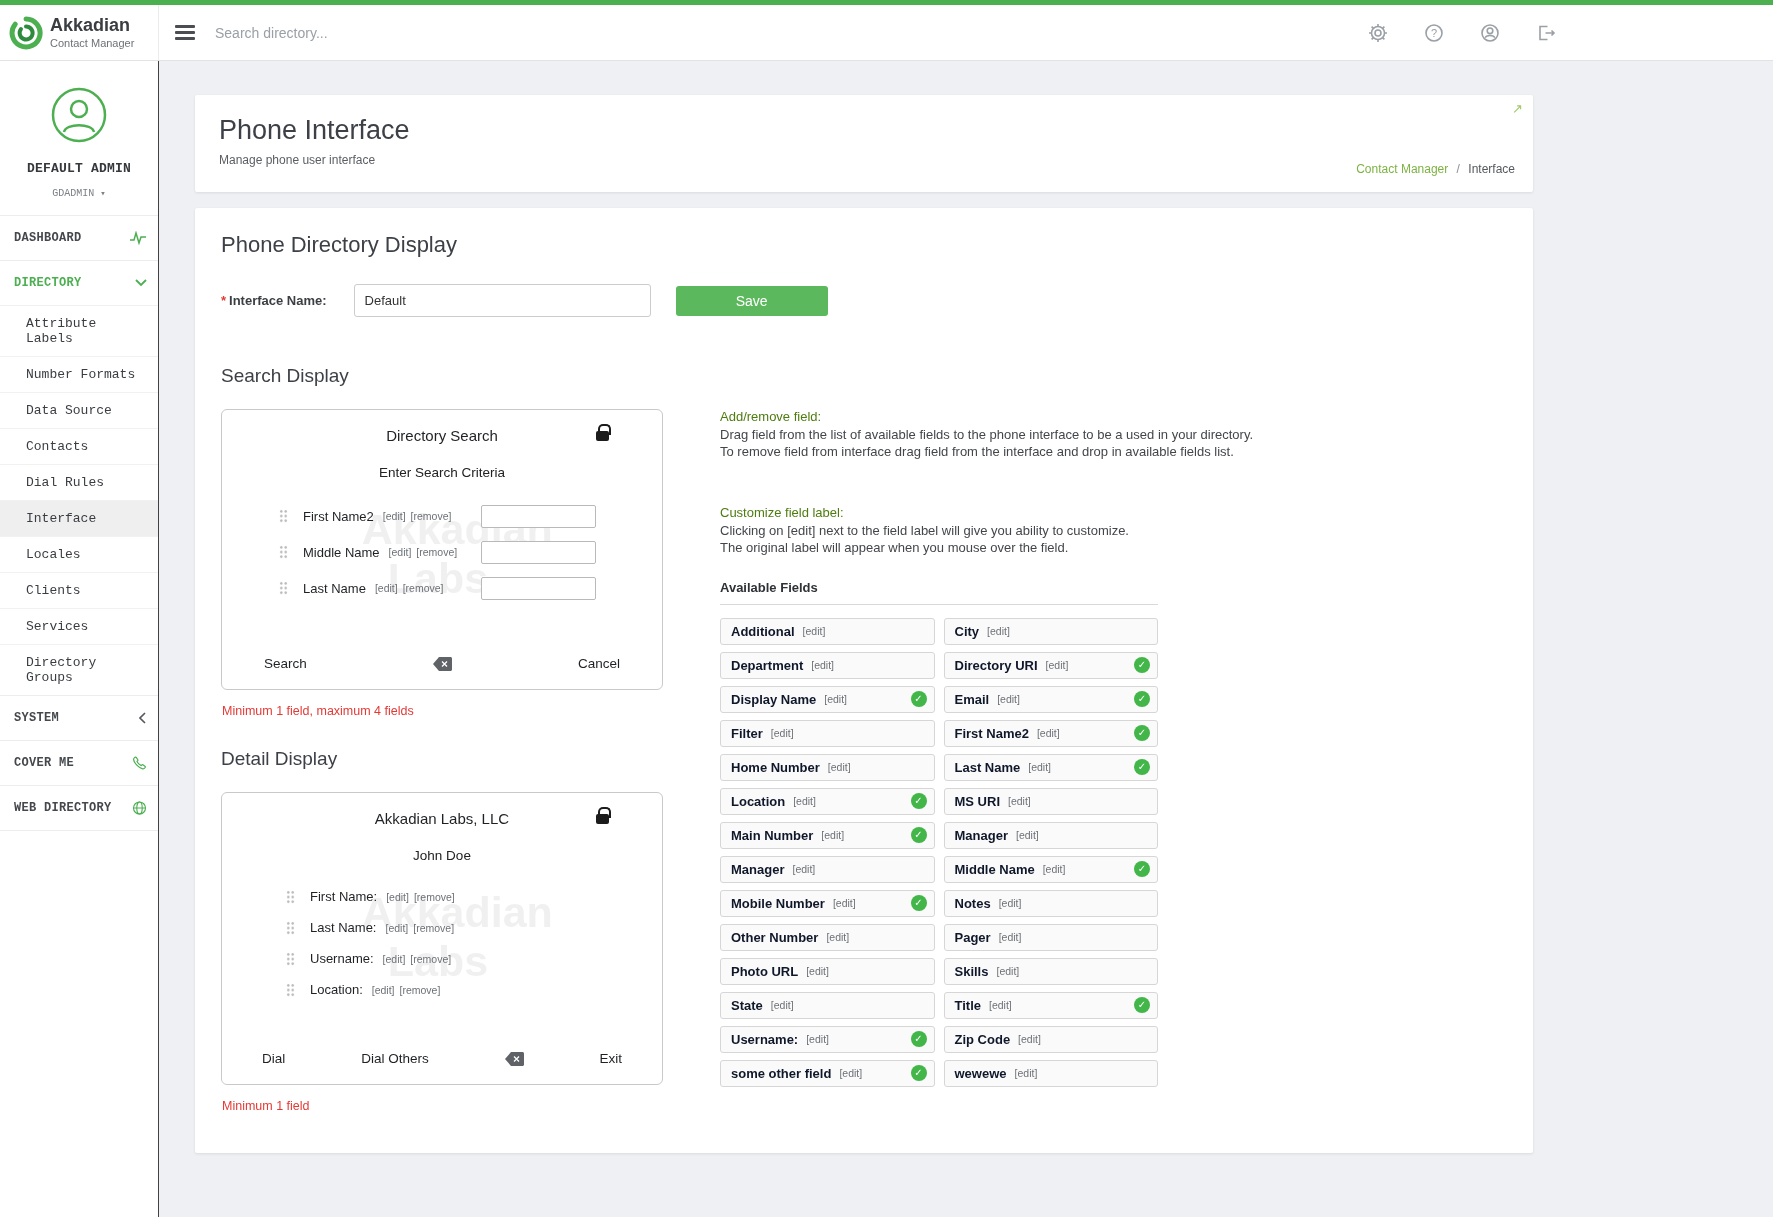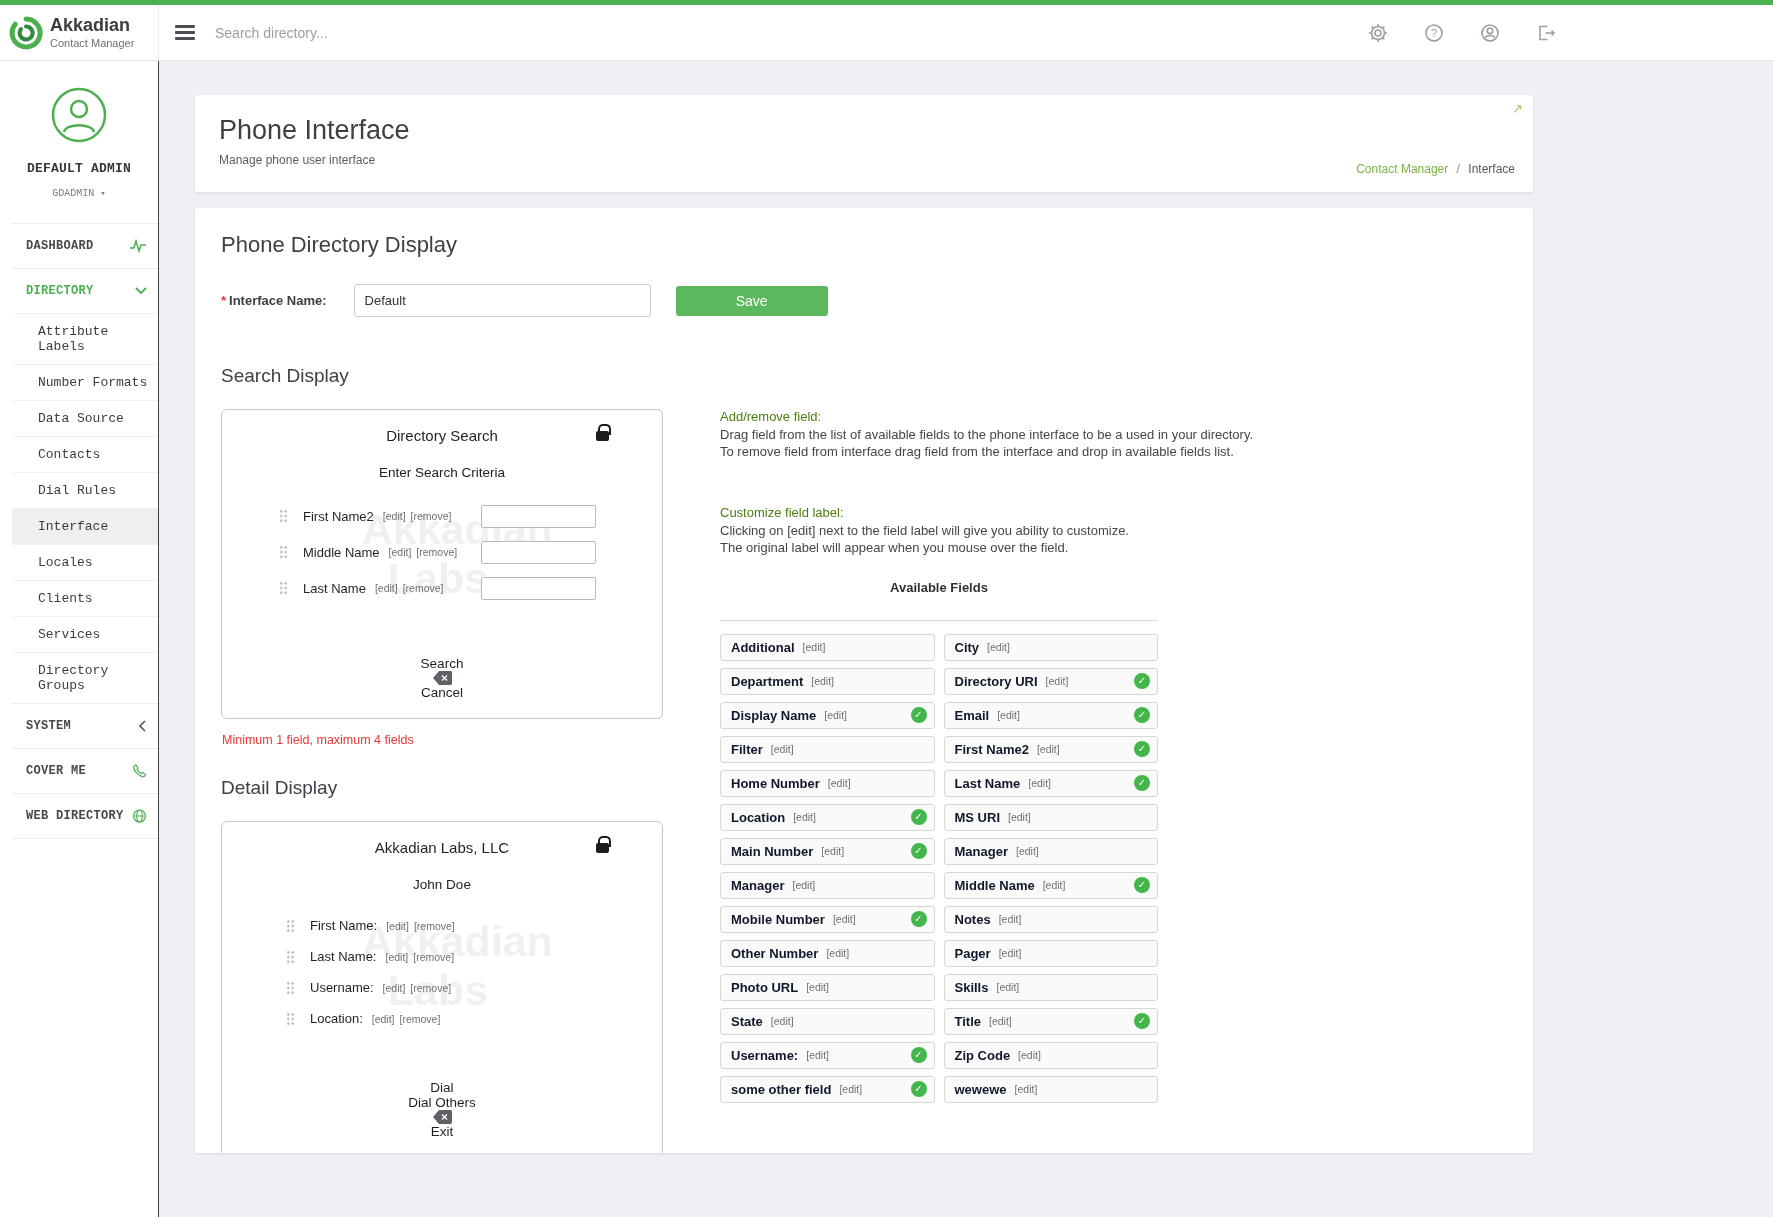--- a/index.html
+++ b/index.html
@@ -21,21 +21,21 @@
   .dir-search::placeholder { color:#9aa0a6; }
   .topbar-icons { margin-left:auto; display:flex; align-items:center; gap:34px; padding-right:216px; }
   .icon-btn { background:none; border:none; cursor:pointer; display:flex; align-items:center; }
   
   .layout { display:flex; height:1156px; }
   .sidebar { width:159px; flex:0 0 159px; background:#fff; border-right:1px solid #404040;font-family:Liberation Mono, monospace; }
   .user-block { text-align:center; padding:26px 6px 16px; }
   .user-name { font-size:13px; font-weight:bold; color:#35383c; margin-top:13px; letter-spacing:.2px; }
   .user-role { font-size:10px; color:#7c8187; margin-top:12px; cursor:pointer; }
   .user-role .caret { font-size:9px; color:#7c8187; }
-  .nav { margin-top:8px;padding-left:12px; }
+  .nav { margin-top:0; }
   .nav-section { position:relative; padding:15px 14px; font-size:12px; font-weight:bold; color:#44484d; letter-spacing:.3px; border-top:1px solid #ededed; cursor:pointer; }
   .nav-section .right-icon { position:absolute; right:11px; top:50%; transform:translateY(-50%); display:flex; }
   .nav-section.active-section { color:#4caf50; }
   .subitem { padding:10px 10px 10px 26px; font-size:13px; color:#3a3d41; border-top:1px solid #f1f1f1; cursor:pointer; }
   .subitem[data-state="active"] { background:#efefef; }
   .nav-bottom-border { border-top:1px solid #ededed; }
   
   .content { flex:1; padding:34px 240px 0 36px; overflow:hidden; }
   .card { background:#fff; border-radius:2px; box-shadow:0 1px 3px rgba(0,0,0,.09); }
   .header-card { position:relative; padding:20px 24px 18px; height:97px; }
@@ -67,29 +67,29 @@
   .panel-sub { text-align:center; font-size:13.5px; color:#222; margin-top:21px; position:relative; z-index:1; }
   .rows { margin-top:18px; position:relative; z-index:1; }
   .prow { display:flex; align-items:center; height:36px; padding:0 66px 0 57px; }
   .prow-detail { height:31px; padding-left:64px; }
   .drag-handle { width:9px; height:14px; flex:0 0 9px; margin-right:15px; cursor:grab;
     background-image:radial-gradient(circle, #b9b9b9 1.1px, transparent 1.4px);
     background-size:4.5px 4.7px; }
   .prow-label { font-size:13px; color:#1f2124; margin-right:9px; white-space:nowrap; }
   .mini-link { font-size:10.5px; color:#6d7176; margin-right:5px; cursor:pointer; white-space:nowrap; }
   .prow-input { margin-left:auto; width:115px; height:23px; border:1px solid #b9b9b9; border-radius:2px; background:#fff; }
-  .panel-footer { margin-top:50px; display:flex; align-items:center; justify-content:space-between; padding:0 42px; position:relative; z-index:1;flex-direction:column; }
+  .panel-footer { margin-top:50px; display:flex; align-items:center; justify-content:space-between; padding:0 42px; position:relative; z-index:1; }
   .panel-footer-detail { padding:0 40px; margin-top:46px;text-align:right; }
   .footer-label { font-size:13.5px; color:#1f2124; }
   .note { font-size:12.5px; color:#e53935; margin:14px 0 30px 1px; }
   
   .instr-title { font-size:13px; font-weight:normal; color:#4d7c0f; margin-bottom:3px; white-space:nowrap;margin-top:44px; }
   .instr-line { font-size:13px; color:#43464a; line-height:1.3; white-space:nowrap; }
   .instr-block2 { margin-top:19px; }
-  .avail-heading { margin-top:23px; font-size:13px; font-weight:600; color:#2f3236; padding-bottom:25px; border-bottom:1px solid #d9d9d9; width:438px;text-align:center; }
+  .avail-heading { margin-top:23px; font-size:13px; font-weight:600; color:#2f3236; padding-bottom:9px; border-bottom:1px solid #d9d9d9; width:438px; }
   .fields-wrap { width:438px; margin-top:13px; display:flex; gap:9px; }
   .field-col { flex:1; display:flex; flex-direction:column; gap:7px; }
   .chip { display:flex; align-items:center; height:27px; background:#fafafa; border:1px solid #d6d6d6; border-radius:3px; padding:0 7px 0 10px; cursor:grab; }
   .chip-name { font-size:13px; font-weight:bold; color:#0f172a; white-space:nowrap; }
   .chip .mini-link { margin-left:8px; margin-right:0; }
   .check { margin-left:auto; width:16px; height:16px; border-radius:50%; background:#43b649; color:#fff; font-size:10px; line-height:16px; text-align:center; flex:0 0 16px; }
 </style>
 </head>
 <body>
 

